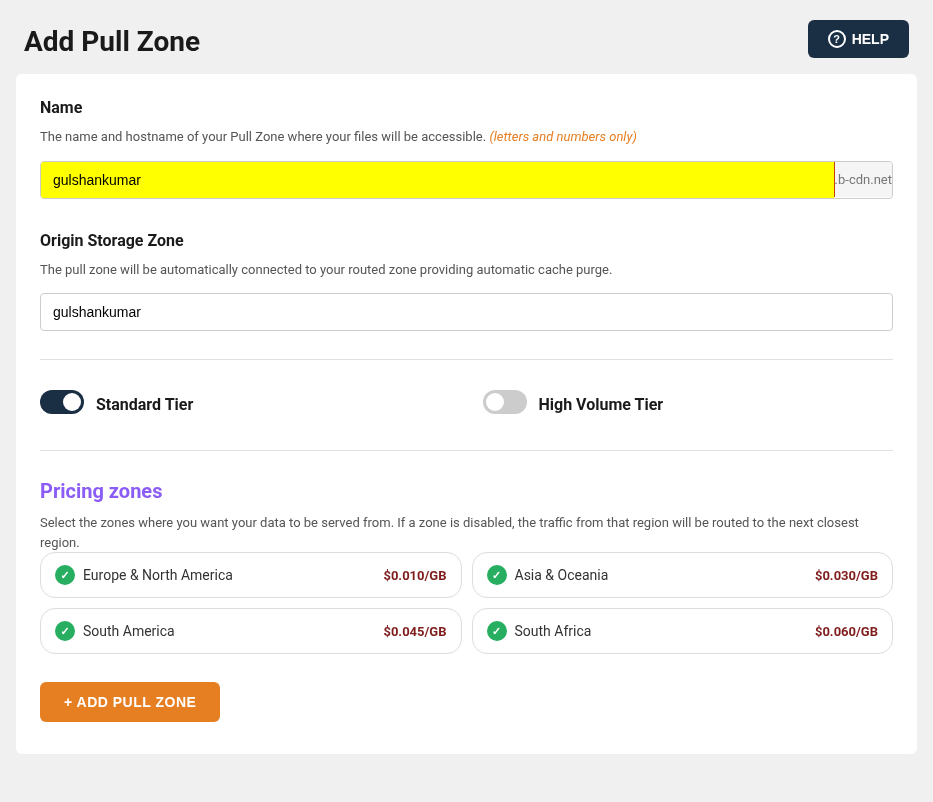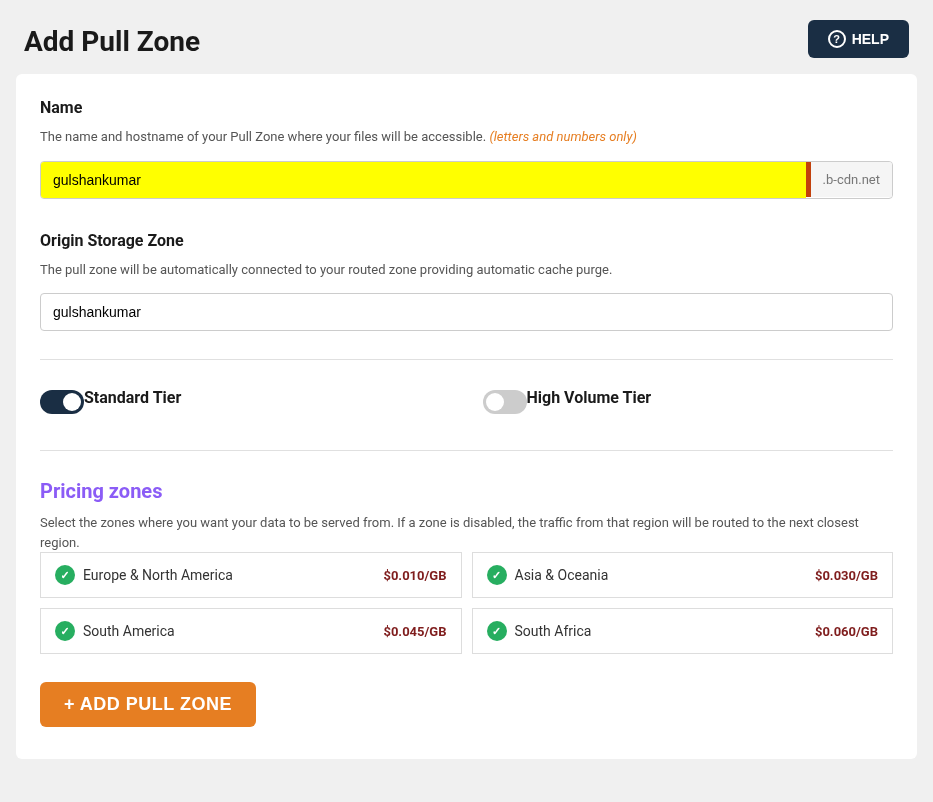--- a/index.html
+++ b/index.html
@@ -87,46 +87,47 @@
     }
     .input-group input {
       flex: 1;
       border: none;
       outline: none;
       padding: 10px 12px;
       font-size: 14px;
       background: #fff;
     }
     .input-group .suffix {
-      padding: 10px 12px;
+      padding: 10px 0;
       background: #f5f5f5;
       color: #777;
       font-size: 13px;
-      border-left: 5px solid #c2410c;
+      border-left: 1px solid #c2410c;
       white-space: nowrap;
     }
     .name-input-highlight {
       background: #ffff00 !important;
     }
     .storage-input {
       border: 1px solid #ccc;
       border-radius: 4px;
       padding: 10px 12px;
       font-size: 14px;
       width: 100%;
       outline: none;
     }
     .divider {
       border: none;
       border-top: 1px solid #e0e0e0;
       margin: 28px 0;
     }
     .tier-section {
       display: flex;
-      align-items: flex-start;
+      align-items: flex-end;
+      gap: 12px;
       margin-bottom: 8px;
     }
     .toggle {
       display: flex;
       align-items: center;
       flex-shrink: 0;
       margin-top: 2px;
     }
     .toggle-track {
       width: 44px;
@@ -185,21 +186,21 @@
     .zones-grid {
       display: grid;
       grid-template-columns: 1fr 1fr;
       gap: 10px;
     }
     .zone-item {
       display: flex;
       align-items: center;
       justify-content: space-between;
       border: 1px solid #ddd;
-      border-radius: 0;
+      border-radius: 15px;
       padding: 12px 14px;
       background: #fff;
     }
     .zone-left {
       display: flex;
       align-items: center;
       gap: 8px;
     }
     .check-icon {
       width: 20px;
@@ -228,21 +229,21 @@
     }
     .add-button {
       display: inline-flex;
       align-items: center;
       gap: 6px;
       background: #e67e22;
       color: #fff;
       border: none;
       border-radius: 6px;
       padding: 12px 24px;
-      font-size: 18px;
+      font-size: 14px;
       font-weight: 700;
       cursor: pointer;
       margin-top: 28px;
       letter-spacing: 0.5px;
     }
     .section-left, .section-right {
       min-width: 0;
     }
     .two-tier {
       display: grid;

